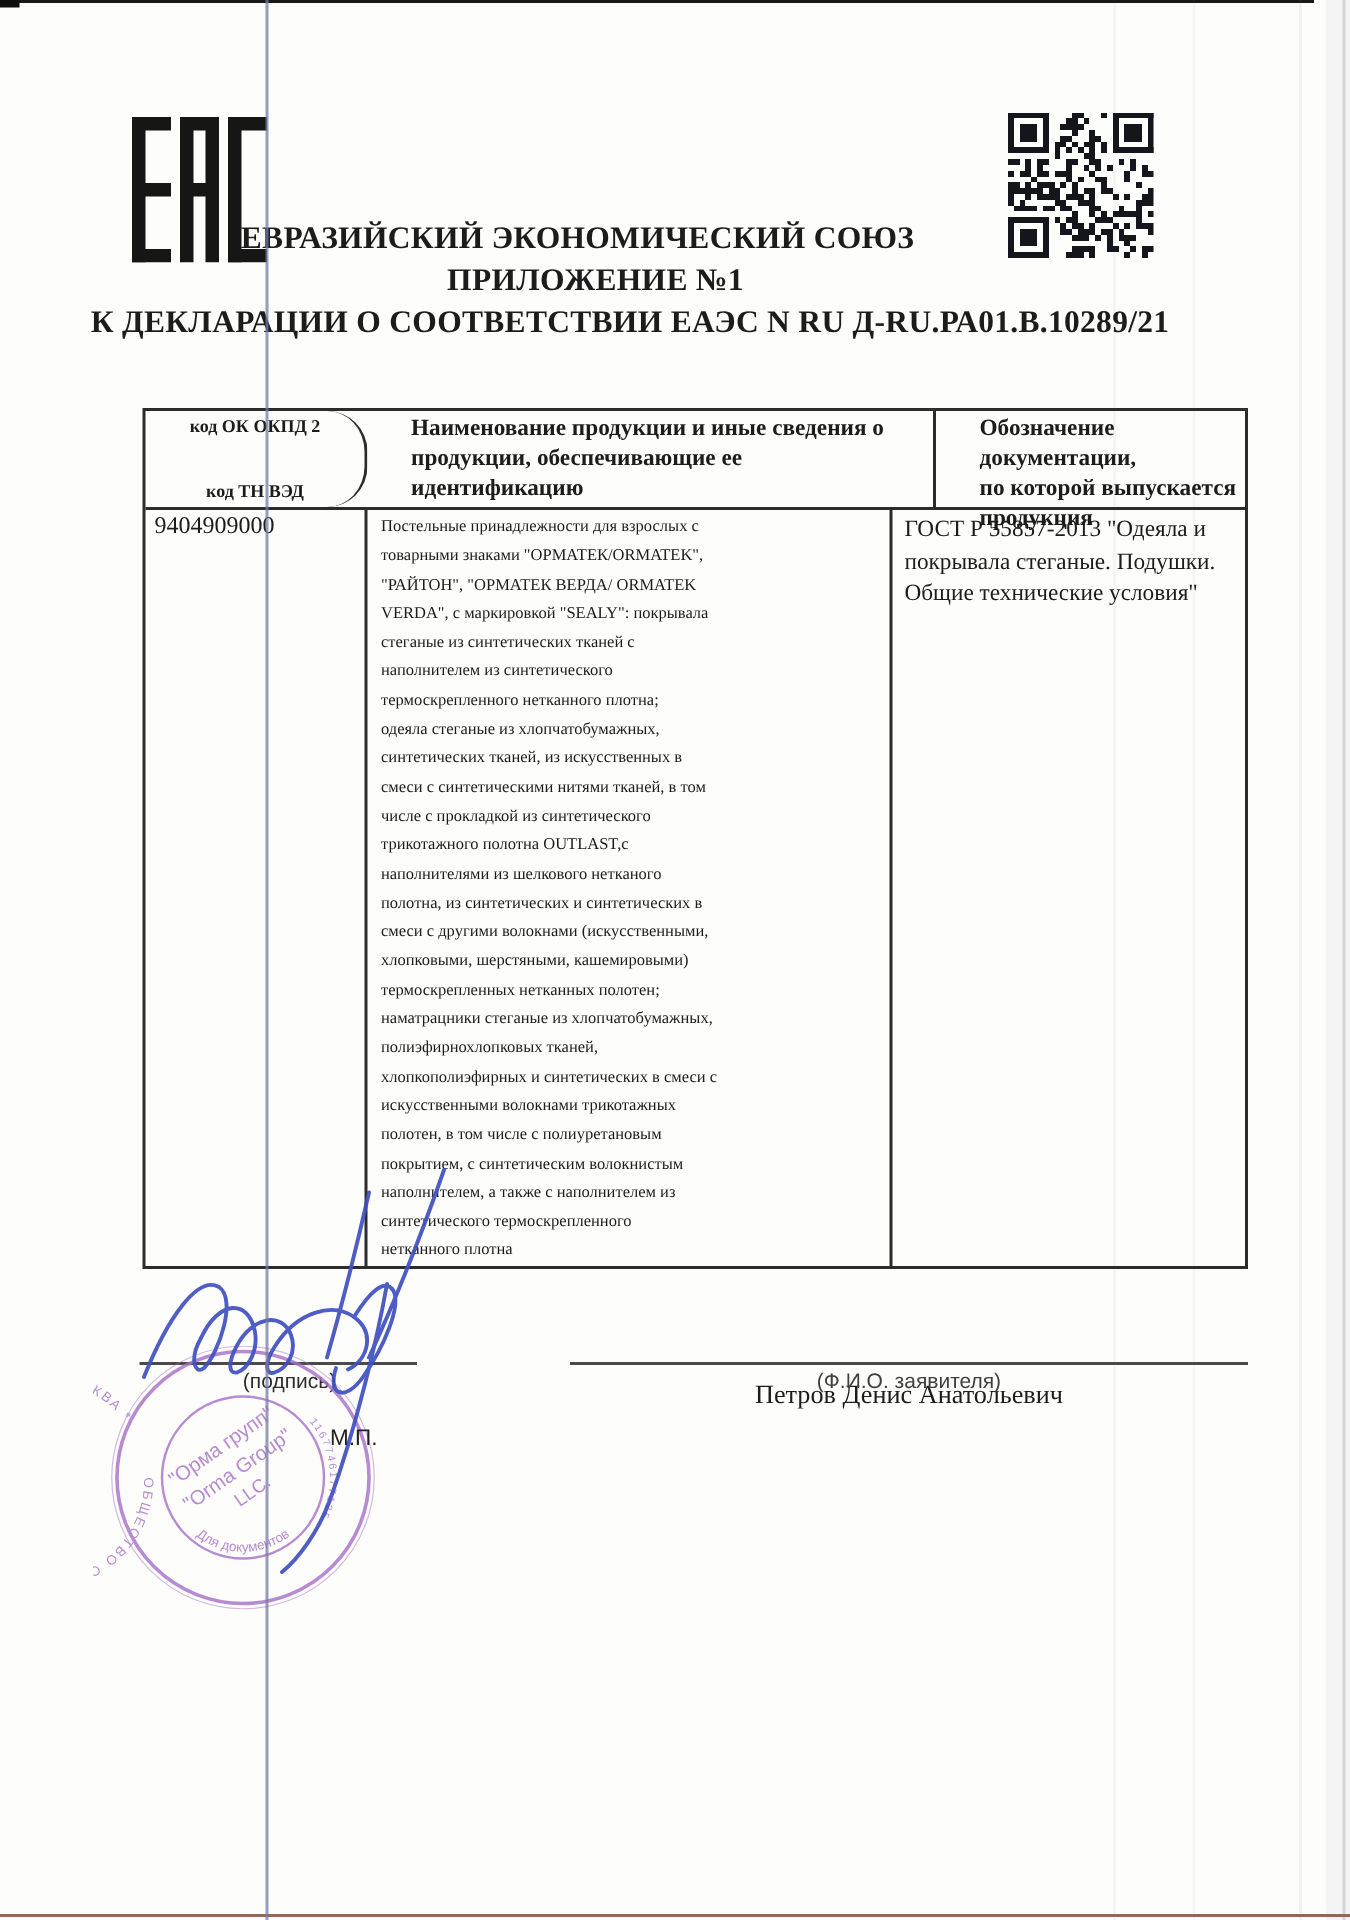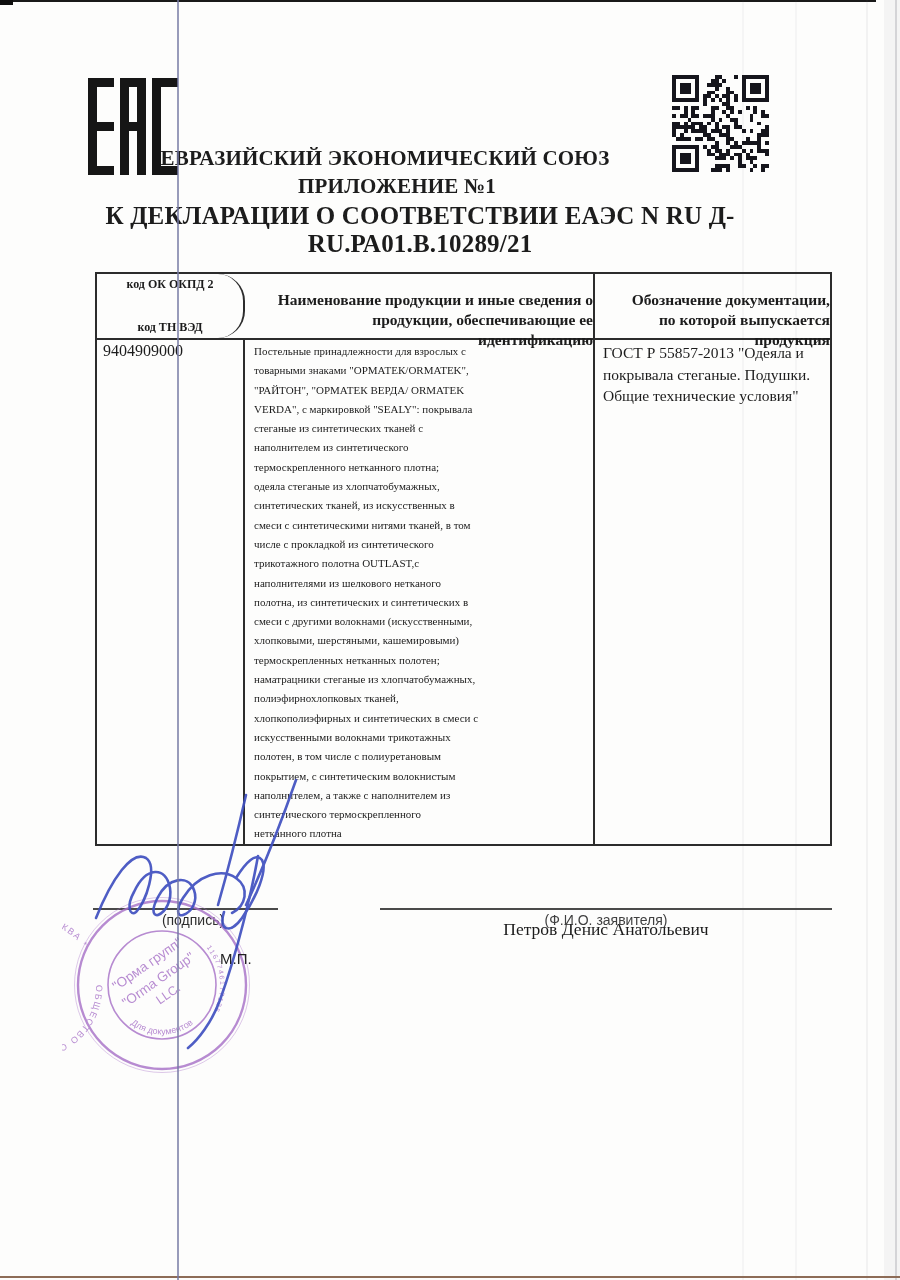--- a/index.html
+++ b/index.html
@@ -19,33 +19,33 @@
   .s3{left:866px;background:rgba(100,100,120,0.07);}
   .s4{left:895px;background:rgba(140,140,150,0.30);}
   .right-band{position:absolute;top:0;left:884px;width:16px;height:1280px;background:rgba(180,180,188,0.12);}
 
   .eac-logo{position:absolute;left:88px;top:78px;width:90px;height:97px;}
   .qr{position:absolute;left:672px;top:74px;width:97px;height:99px;shape-rendering:crispEdges;}
 
   .title-l{position:absolute;width:820px;text-align:center;font-weight:bold;letter-spacing:.2px;}
   .title-l1{top:146px;font-size:21px;padding-right:50px;box-sizing:border-box;}
   .title-l2{top:174px;font-size:21px;padding-right:26px;box-sizing:border-box;}
-  .title-l3{top:202px;font-size:25px;padding-left:20px;box-sizing:border-box;}
+  .title-l3{top:202px;font-size:21px;padding-left:20px;box-sizing:border-box;}
 
   .doc-table{position:absolute;left:95px;top:272px;width:737px;border:2px solid #2c2c2c;box-sizing:border-box;}
   .t-row{display:flex;}
   .t-head{border-bottom:2px solid #2c2c2c;height:64px;}
   .cell{box-sizing:border-box;}
   .c1{width:148px;border-right:2px solid #2c2c2c;}
   .c2{width:350px;border-right:2px solid #2c2c2c;}
   .c3{flex:1;}
   .h-c1{display:flex;flex-direction:column;justify-content:space-between;align-items:center;
         font-weight:bold;font-size:12px;padding:3px 2px;border-radius:27px;}
-  .h-c2,.h-c3{font-weight:bold;font-size:15.5px;line-height:20px;text-align:right;
-        white-space:pre-line;padding-top:16px;}
+  .h-c2,.h-c3{font-weight:bold;font-size:15.5px;line-height:20px;text-align:left;
+        white-space:pre-line;padding-top:2px;margin-left:29px;}
   .t-body{min-height:499px;}
   .b-c1{font-size:16px;padding:2px 0 0 6px;}
   .b-c2{font-size:11px;line-height:19.3px;padding:2px 6px 0 9px;white-space:pre-line;}
   .b-c3{font-size:15.5px;line-height:21.5px;padding:2px 4px 0 8px;white-space:pre-line;}
 
   .sig-line-left{position:absolute;left:93px;top:908px;width:185px;border-top:2px solid #4a4a4a;}
   .sig-caption{position:absolute;left:93px;top:912px;width:200px;text-align:center;
         font-family:"Liberation Sans", sans-serif;font-size:14px;color:#2e2e2e;}
   .mp-caption{position:absolute;left:172px;top:950px;font-family:"Liberation Sans", sans-serif;
         font-size:15px;color:#222;z-index:35;margin-left:48px;}

